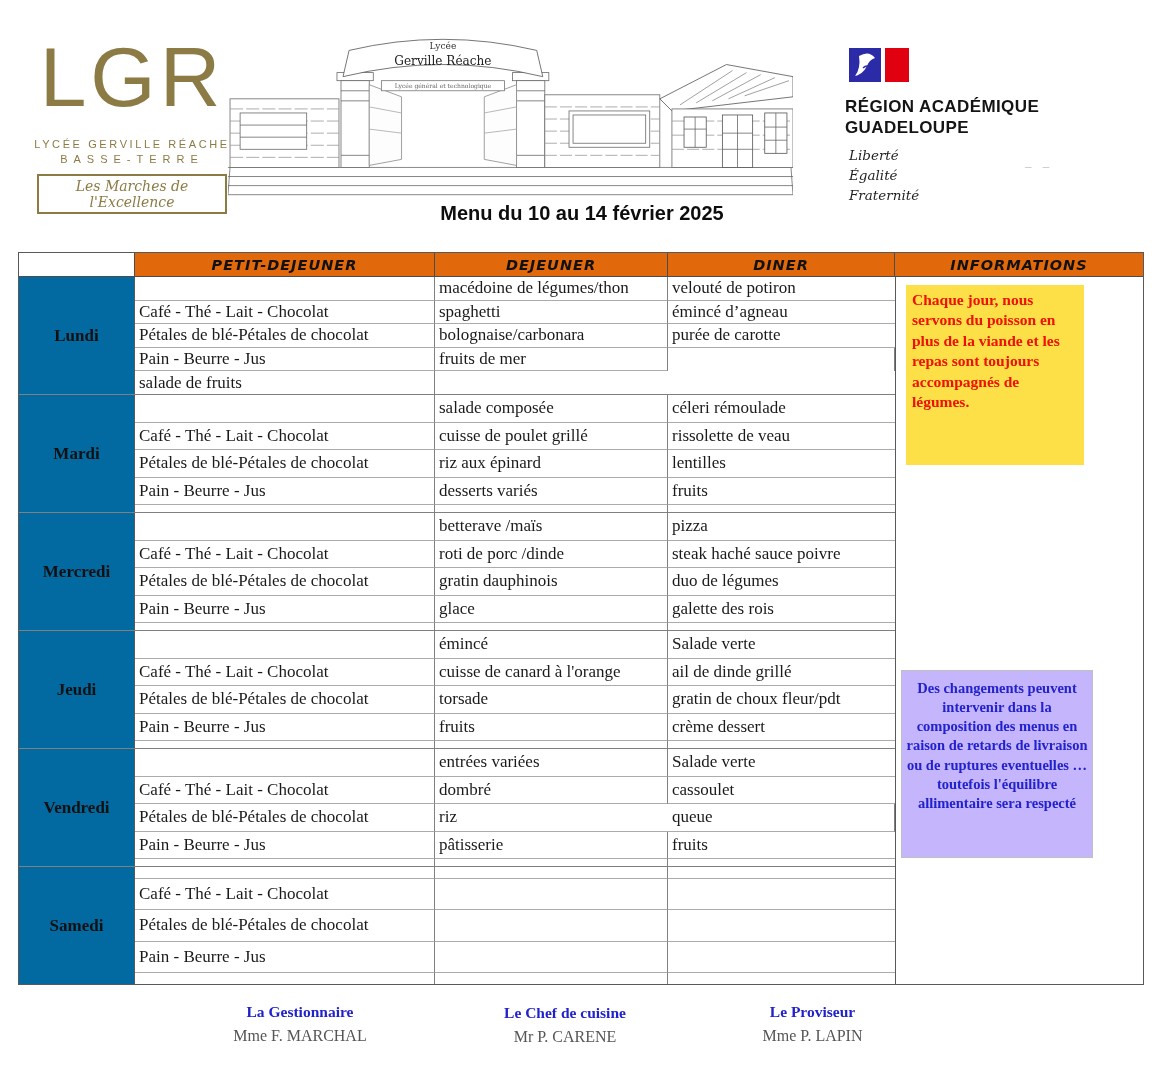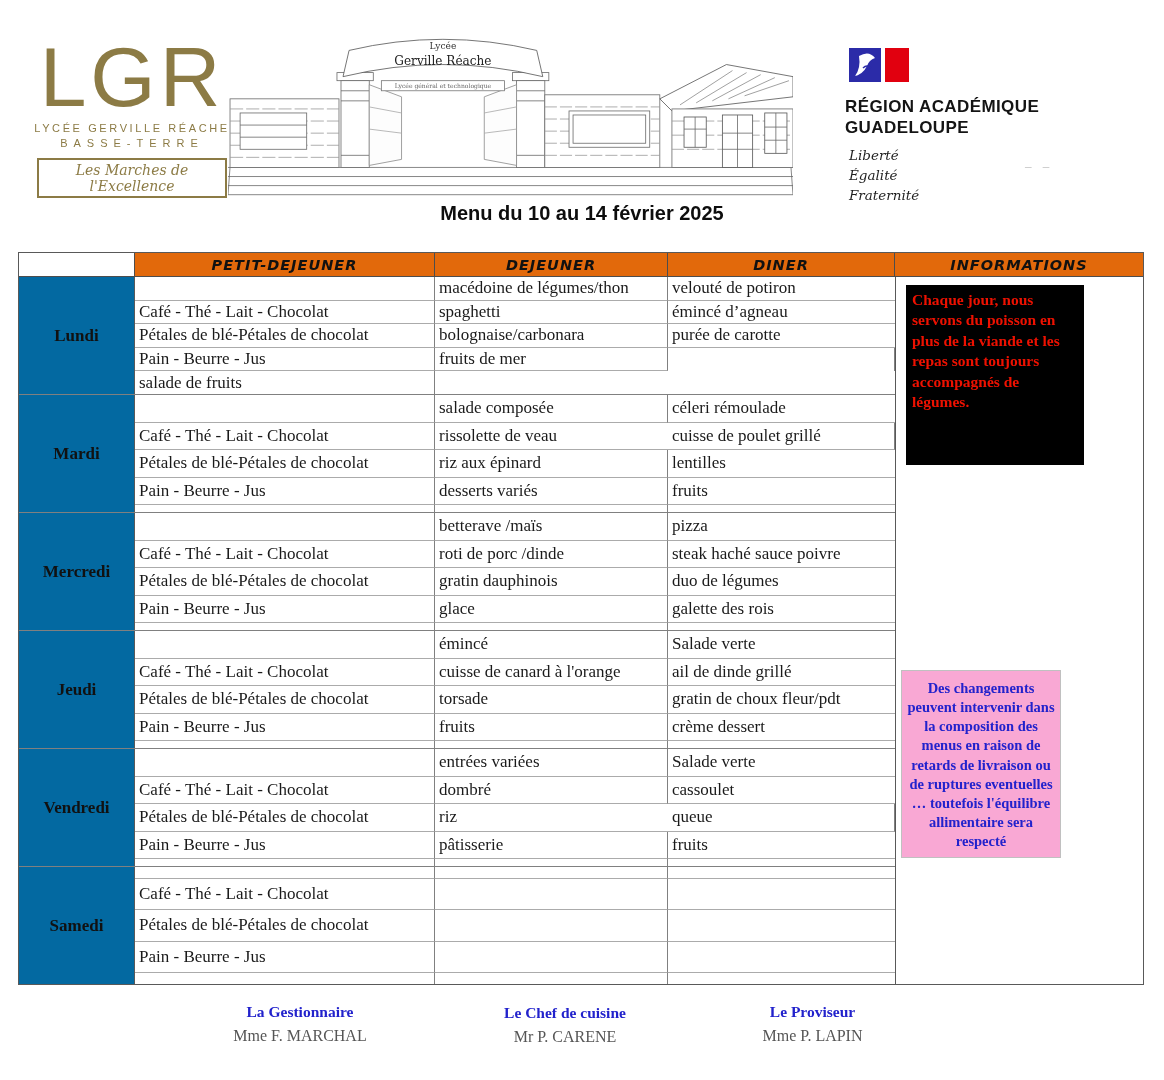--- a/index.html
+++ b/index.html
@@ -3,21 +3,21 @@
 <meta charset="utf-8">
 <style>
   html,body{margin:0;padding:0;}
   body{width:1164px;height:1080px;background:#ffffff;position:relative;
        font-family:"Liberation Serif",serif;overflow:hidden;}
 
   
   .lgr-block{position:absolute;left:32px;top:38px;width:200px;text-align:center;color:#8C7B45;}
   .lgr-acronym{font-family:"Liberation Sans",sans-serif;font-weight:300;font-size:84px;
                line-height:0.95;letter-spacing:4px;color:#8C7B45;}
-  .lgr-line1{font-family:"Liberation Sans",sans-serif;font-size:11px;letter-spacing:2.6px;margin-top:4px;}
+  .lgr-line1{font-family:"Liberation Sans",sans-serif;font-size:11px;letter-spacing:2.6px;margin-top:20px;}
   .lgr-line2{font-family:"Liberation Sans",sans-serif;font-size:11px;letter-spacing:6px;margin-top:3px;}
   .lgr-banner{margin:9px auto 0 auto;width:178px;border:2px solid #8C7B45;padding:2px 4px;
               font-family:"DejaVu Serif",serif;font-style:italic;font-size:14px;color:#8C7B45;}
   .school-drawing{position:absolute;left:228px;top:36px;}
   .academy-block{position:absolute;left:845px;top:46px;}
   .academy-name{font-family:"Liberation Sans",sans-serif;font-weight:bold;font-size:17px;
                 color:#141414;letter-spacing:0.4px;line-height:1.25;margin-top:6px;}
   .academy-motto{font-family:"DejaVu Serif",serif;font-style:italic;font-size:13.5px;
                  color:#1f1f1f;line-height:1.5;margin-top:6px;margin-left:4px;}
   .faint-mark{position:absolute;left:1025px;top:158px;color:#b5b5b5;font-size:13px;letter-spacing:4px;}
@@ -44,24 +44,24 @@
   .day-cell{grid-row:1 / span 5;background:#0369a1;border-right:1px solid #595959;
             display:flex;align-items:center;justify-content:center;
             font-weight:bold;font-size:17px;color:#111;}
   .menu-cell{border-right:1px solid #808080;border-bottom:1px solid #ababab;
              font-size:17px;color:#1a1a1a;display:flex;align-items:center;
              padding:0 0 0 4px;white-space:nowrap;overflow:hidden;}
   .menu-cell.row-last{border-bottom:none;}
   .menu-cell.col-last{border-right:none;}
   .info-col{width:249px;border-left:1px solid #595959;position:relative;background:#fff;}
   .note-yellow{position:absolute;left:10px;top:8px;width:178px;height:180px;box-sizing:border-box;
-               background:#000000;padding:5px 6px;font-weight:bold;font-size:15.5px;
+               background:#fde047;padding:5px 6px;font-weight:bold;font-size:15.5px;
                line-height:1.32;color:#EE1100;}
-  .note-blue{position:absolute;left:5px;top:393px;width:160px;height:188px;box-sizing:border-box;
-             border:1px solid #c0c0c0;background:#f9a8d4;padding:8px 4px;text-align:center;
+  .note-blue{position:absolute;left:5px;top:393px;width:192px;height:188px;box-sizing:border-box;
+             border:1px solid #c0c0c0;background:#c4b5fd;padding:8px 4px;text-align:center;
              font-weight:bold;font-size:14.5px;line-height:1.32;color:#2222CC;}
 
   
   .sig{position:absolute;text-align:center;}
   .sig-role{font-weight:bold;font-size:15.5px;color:#2222CC;}
   .sig-name{font-size:16px;color:#555;margin-top:6px;}
   .sig-1{left:180px;top:1003px;width:240px;}
   .sig-2{left:450px;top:1004px;width:230px;}
   .sig-3{left:700px;top:1003px;width:225px;}
 </style>
@@ -170,22 +170,22 @@
           <div class="menu-cell row-last"></div>
           <div class="menu-cell row-last">salade de fruits</div>
           <div class="menu-cell row-last col-last"></div>
         </div>
         <div class="day-block">
           <div class="day-cell">Mardi</div>
           <div class="menu-cell"></div>
           <div class="menu-cell">salade composée</div>
           <div class="menu-cell col-last">céleri rémoulade</div>
           <div class="menu-cell">Café - Thé - Lait - Chocolat</div>
+          <div class="menu-cell">cuisse de poulet grillé</div>
           <div class="menu-cell col-last">rissolette de veau</div>
-          <div class="menu-cell">cuisse de poulet grillé</div>
           <div class="menu-cell">Pétales de blé-Pétales de chocolat</div>
           <div class="menu-cell">riz aux épinard</div>
           <div class="menu-cell col-last">lentilles</div>
           <div class="menu-cell">Pain - Beurre - Jus</div>
           <div class="menu-cell">desserts variés</div>
           <div class="menu-cell col-last">fruits</div>
           <div class="menu-cell row-last"></div>
           <div class="menu-cell row-last"></div>
           <div class="menu-cell row-last col-last"></div>
         </div>

